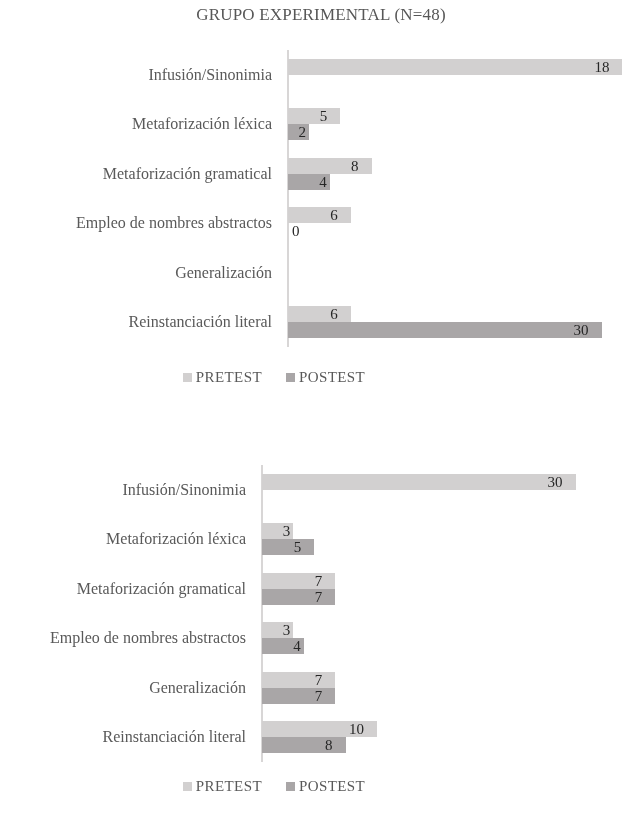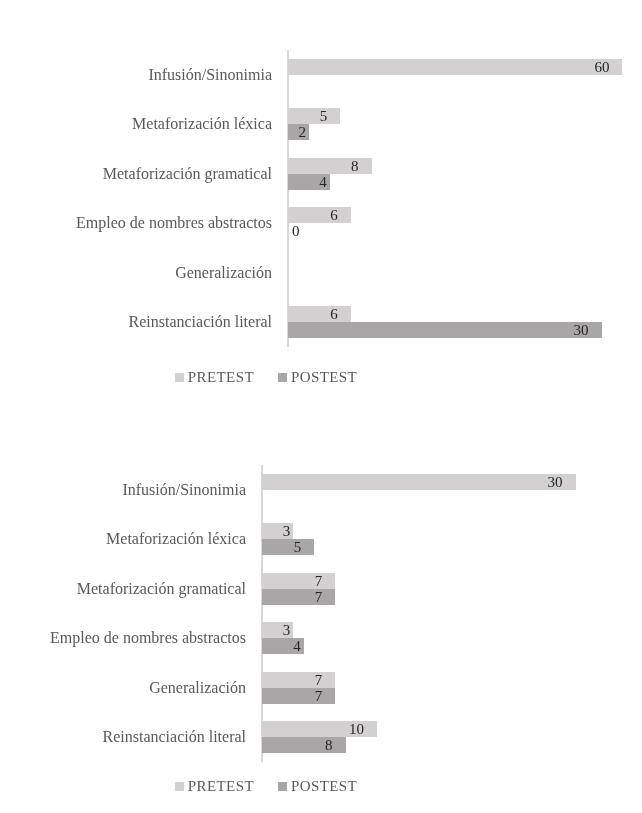--- a/index.html
+++ b/index.html
@@ -39,42 +39,43 @@
   .bars{flex:1;box-sizing:border-box;padding-top:8.5px;position:relative;}
   .bar{position:relative;height:16px;}
   .value-label{
     position:absolute;top:0;line-height:16px;
     font-size:15px;color:#262626;white-space:nowrap;
   }
   .value-label.inside-wide{right:13px;}
   .value-label.inside-narrow{right:3px;}
   .value-label.outside{left:calc(100% + 4px);}
   .legend{
-    position:absolute;left:8px;width:516px;top:369px;
+    position:absolute;left:16px;width:516px;top:369px;
     display:flex;justify-content:center;align-items:center;gap:24px;
   }
   .chart-1 .legend{top:363px;}
   .legend-item{display:flex;align-items:center;gap:4px;}
   .swatch{width:9px;height:9px;display:inline-block;}
   .legend-text{font-size:15px;color:#595959;letter-spacing:0.4px;white-space:nowrap;}
 </style>
 </head>
 <body>
 
 <div class="canvas">
 
   <div class="chart chart-0">
+    <div class="chart-title">GRUPO EXPERIMENTAL (N=48)</div>
     <div class="plot">
       <div class="axis-line"></div>
       <div class="rows">
           <div class="chart-row">
             <div class="cat-label">Infusión/Sinonimia</div>
             <div class="bars">
               <div class="bar" style="width: 334.4px; background: rgb(210, 208, 208);">
-                <span class="value-label inside-wide">60</span>
+                <span class="value-label inside-wide">18</span>
               </div>
             </div>
           </div>
           <div class="chart-row">
             <div class="cat-label">Metaforización léxica</div>
             <div class="bars">
               <div class="bar" style="width: 52.25px; background: rgb(210, 208, 208);">
                 <span class="value-label inside-wide">5</span>
               </div>
               <div class="bar" style="width: 20.9px; background: rgb(169, 166, 167);">

